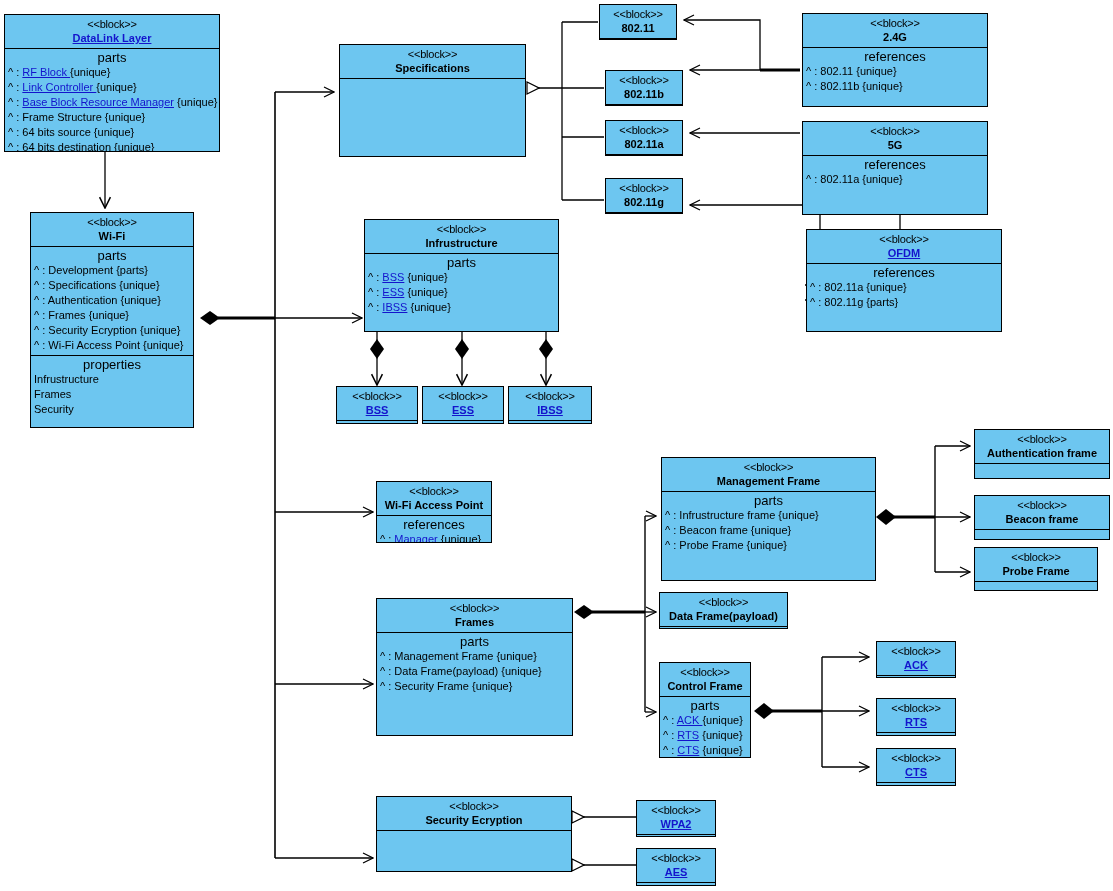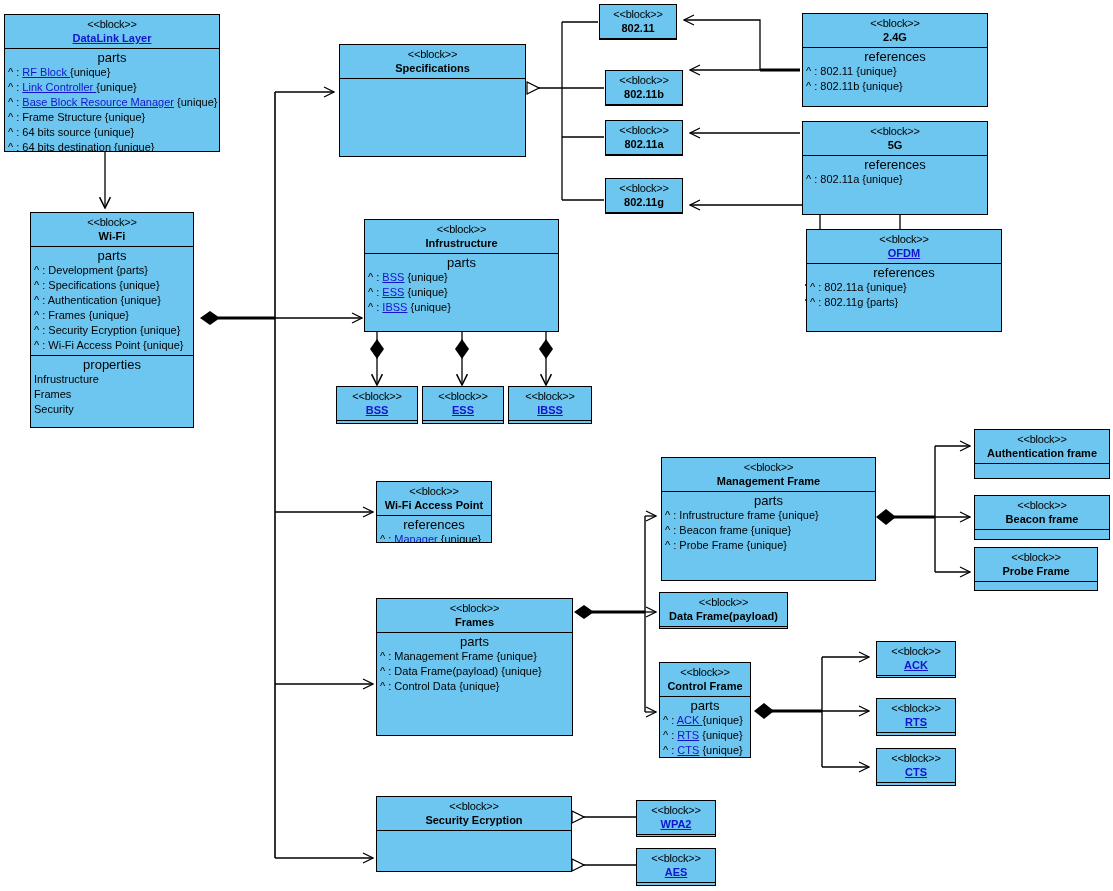--- a/index.html
+++ b/index.html
@@ -349,21 +349,21 @@
 
   <div class="block" style="left:376px; top:598px; width:197px; height:138px;">
     <div class="bk-head">
       <span class="stereo">&lt;&lt;block&gt;&gt;</span>
       <span class="bname">Frames</span>
     </div>
     <div class="bk-sec">
       <div class="sec-title">parts</div>
       <div class="feat">^ : Management Frame {unique}</div>
       <div class="feat">^ : Data Frame(payload) {unique}</div>
-      <div class="feat">^ : Control Data {unique}</div>
+      <div class="feat">^ : Security Frame {unique}</div>
     </div>
   </div>
 
   <div class="block" style="left:661px; top:457px; width:215px; height:124px;">
     <div class="bk-head">
       <span class="stereo">&lt;&lt;block&gt;&gt;</span>
       <span class="bname">Management Frame</span>
     </div>
     <div class="bk-sec">
       <div class="sec-title">parts</div>

